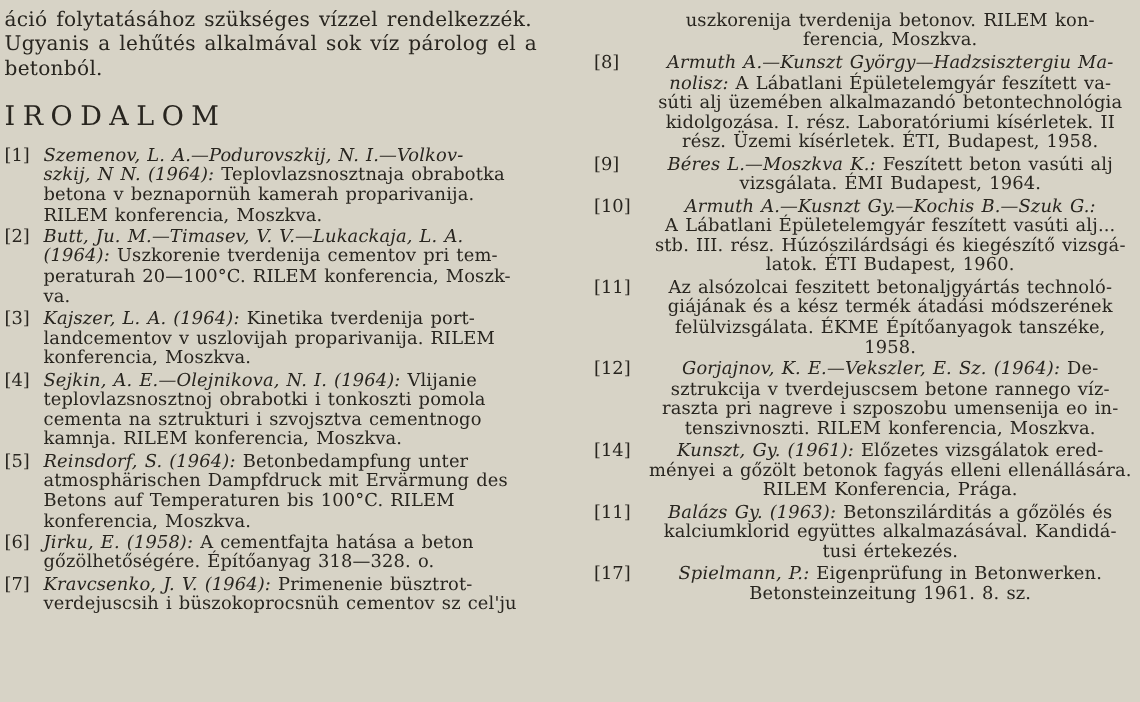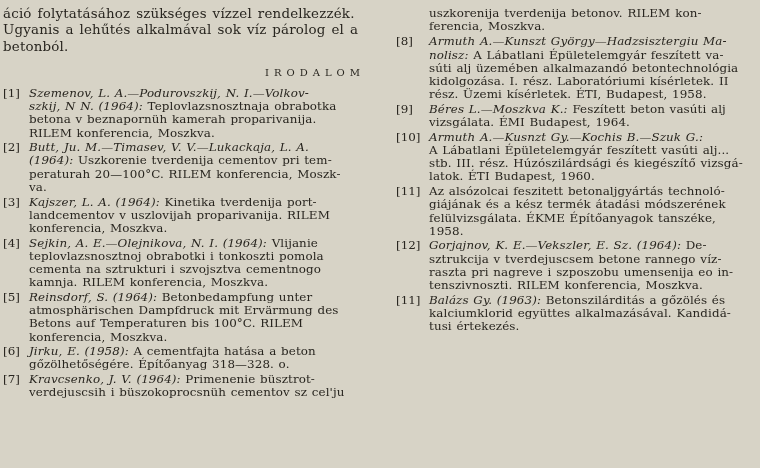--- a/index.html
+++ b/index.html
@@ -7,32 +7,32 @@
     position:relative;
     width:760px;height:468px;
     background:#d7d3c6;
     color:#28251f;
     font-family:"DejaVu Serif","Liberation Serif",serif;
     overflow:hidden;
     -webkit-font-smoothing:antialiased;
   }
   .col{position:absolute;top:0;height:468px;}
   .col-left{left:3px;width:376px;}
-  .col-right{left:396px;width:362px;}
+  .col-right{left:396px;width:362px;text-align:center;}
   .intro{
     margin-top:6px;
     font-size:13.4px;
     line-height:16.3px;
     white-space:pre;
     word-spacing:1.4px;
     letter-spacing:0.2px;
   }
   .heading{
-    text-align:right;
-    font-size:10px;
+    text-align:left;
+    font-size:18px;
     letter-spacing:5px;
     margin:12px 14px 9px 0;
     white-space:pre;
   }
   .refs{font-size:11.9px;line-height:13.2px;}
   .cont-block{
     padding-left:33px;
     white-space:pre;
     font-size:11.9px;line-height:13.2px;
     margin-top:7px;margin-bottom:2px;
@@ -146,21 +146,32 @@
 1958.</div>
         </div>
         <div class="ref">
           <span class="ref-label">[12]</span>
           <div class="ref-text"><i>Gorjajnov, K. E.—Vekszler, E. Sz. (1964):</i> De-
 sztrukcija v tverdejuscsem betone rannego víz-
 raszta pri nagreve i szposzobu umensenija eo in-
 tenszivnoszti. RILEM konferencia, Moszkva.</div>
         </div>
         <div class="ref">
+          <span class="ref-label">[14]</span>
+          <div class="ref-text"><i>Kunszt, Gy. (1961):</i> Előzetes vizsgálatok ered-
+ményei a gőzölt betonok fagyás elleni ellenállására.
+RILEM Konferencia, Prága.</div>
+        </div>
+        <div class="ref">
           <span class="ref-label">[11]</span>
           <div class="ref-text"><i>Balázs Gy. (1963):</i> Betonszilárditás a gőzölés és
 kalciumklorid együttes alkalmazásával. Kandidá-
 tusi értekezés.</div>
+        </div>
+        <div class="ref">
+          <span class="ref-label">[17]</span>
+          <div class="ref-text"><i>Spielmann, P.:</i> Eigenprüfung in Betonwerken.
+Betonsteinzeitung 1961. 8. sz.</div>
         </div>
       </div>
   </div>
 
 </div>
 
 </body></html>

